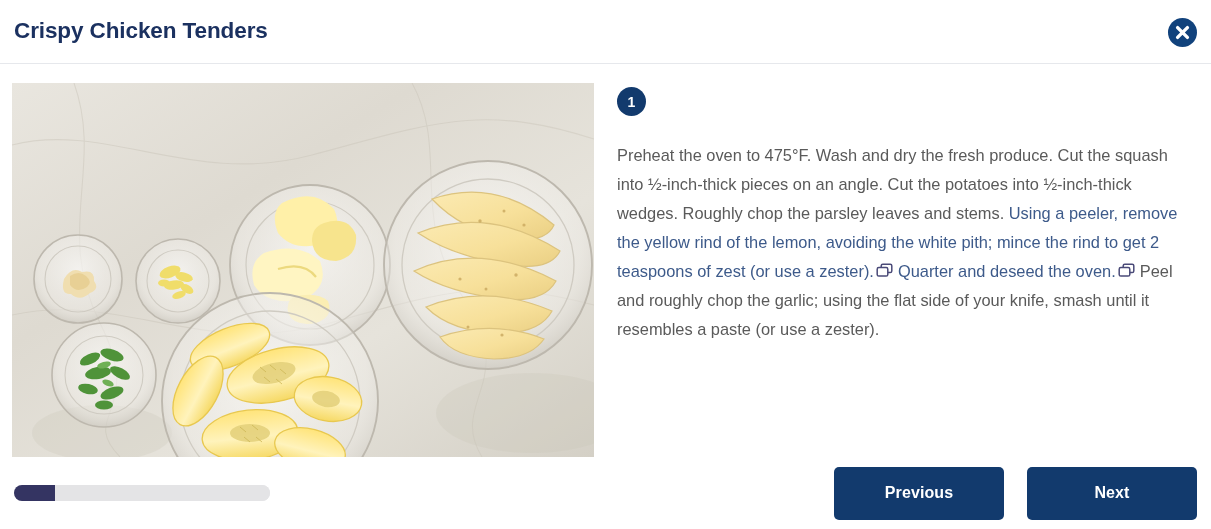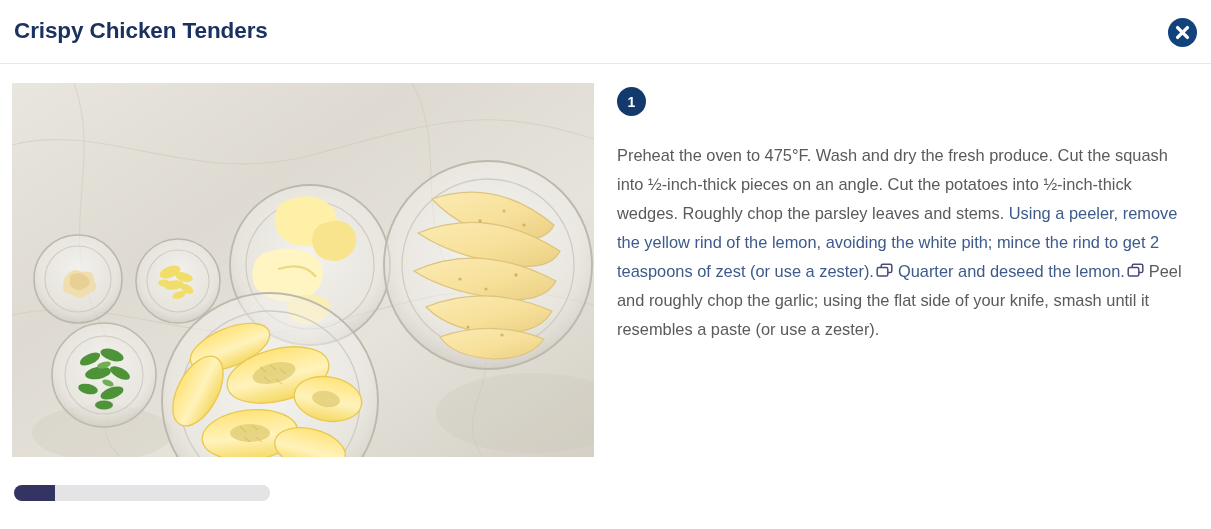--- a/index.html
+++ b/index.html
@@ -328,34 +328,38 @@
       <div class="step-head">
         <div class="step-badge">1</div>
       </div>
 
       <div class="step-text">
         <span class="txt-grey">Preheat the oven to 475°F. Wash and dry the fresh produce. Cut the squash into ½-inch-thick pieces on an angle. Cut the potatoes into ½-inch-thick wedges. Roughly chop the parsley leaves and stems. </span><span class="txt-blue">Using a peeler, remove the yellow rind of the lemon, avoiding the white pith; mince the rind to get 2 teaspoons of zest (or use a zester).</span><span class="inline-icon">
           <svg width="17" height="16" viewBox="0 0 17 16">
             <rect x="5.2" y="1.2" width="10.6" height="8.4" rx="1.6" ry="1.6" fill="#ffffff" stroke="#4a4a78" stroke-width="1.5"></rect>
             <rect x="1.2" y="4.6" width="10.6" height="8.4" rx="1.6" ry="1.6" fill="#ffffff" stroke="#4a4a78" stroke-width="1.5"></rect>
           </svg>
-        </span><span class="txt-blue">Quarter and deseed the lemon.</span><span class="inline-icon">
+        </span><span class="txt-blue">Quarter and deseed the oven.</span><span class="inline-icon">
           <svg width="17" height="16" viewBox="0 0 17 16">
             <rect x="5.2" y="1.2" width="10.6" height="8.4" rx="1.6" ry="1.6" fill="#ffffff" stroke="#4a4a78" stroke-width="1.5"></rect>
             <rect x="1.2" y="4.6" width="10.6" height="8.4" rx="1.6" ry="1.6" fill="#ffffff" stroke="#4a4a78" stroke-width="1.5"></rect>
           </svg>
         </span><span class="txt-grey">Peel and roughly chop the garlic; using the flat side of your knife, smash until it resembles a paste (or use a zester).</span>
       </div>
     </div>
   </div>
 
   <div class="modal-footer">
     <div class="progress-track">
       <div class="progress-seg filled"></div>
       <div class="progress-seg"></div>
       <div class="progress-seg"></div>
       <div class="progress-seg"></div>
       <div class="progress-seg"></div>
       <div class="progress-seg"></div>
     </div>
 
+    <div class="footer-actions">
+      <button class="nav-button">Previous</button>
+      <button class="nav-button">Next</button>
+    </div>
   </div>
 </div>
 
 </body></html>

